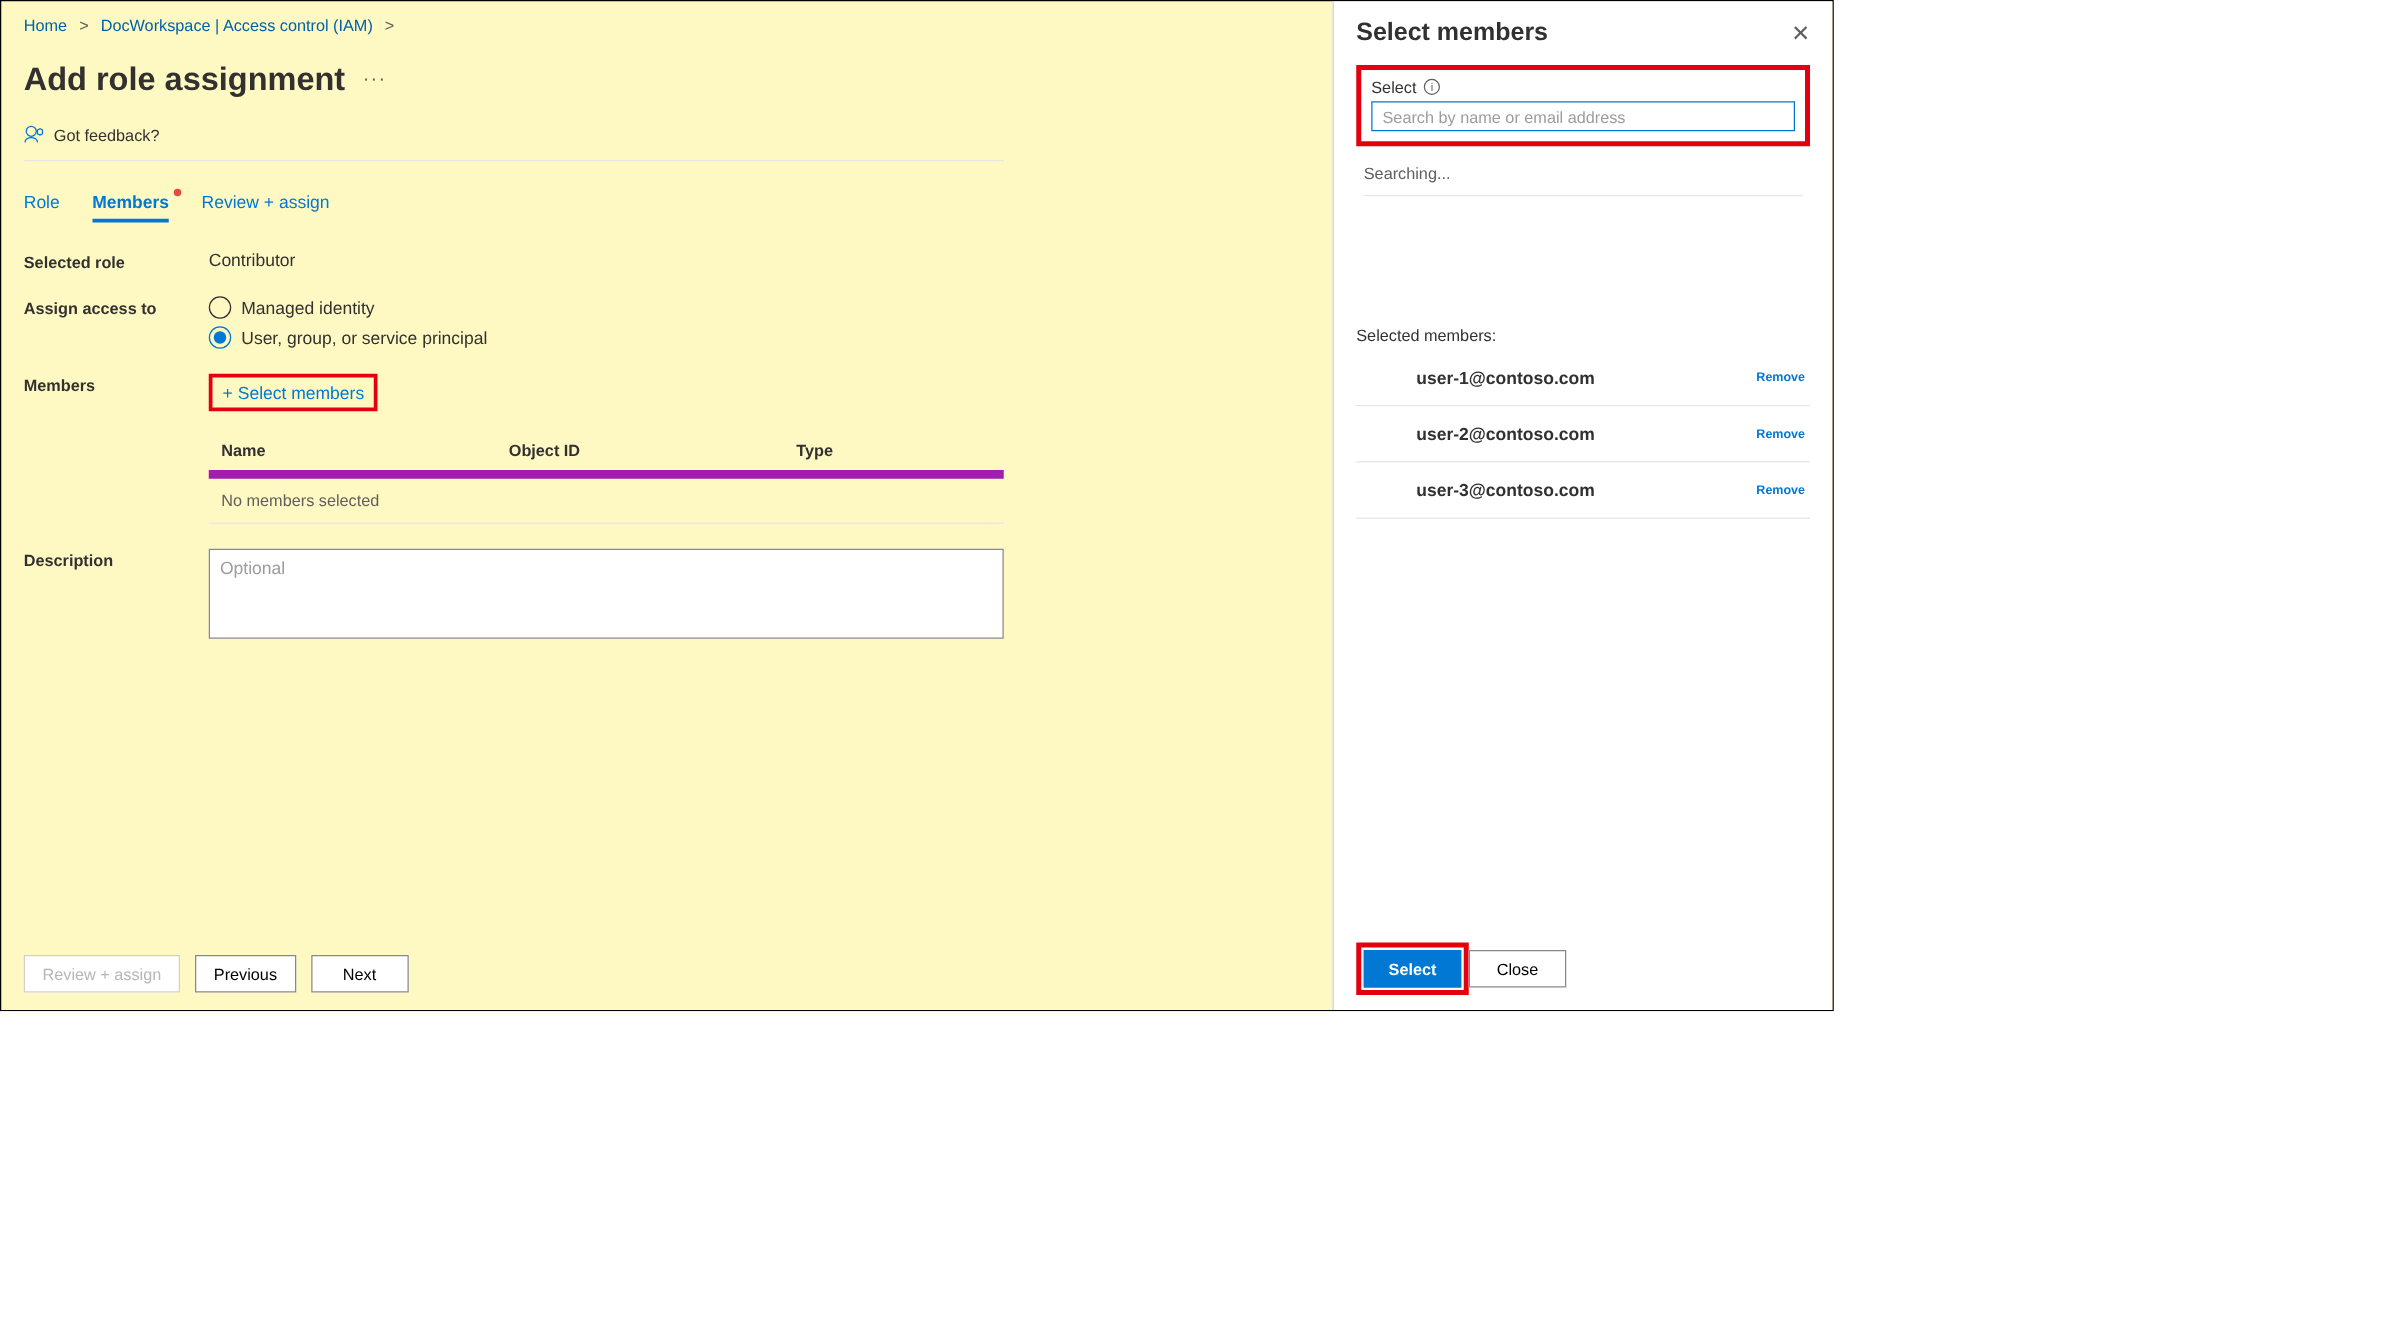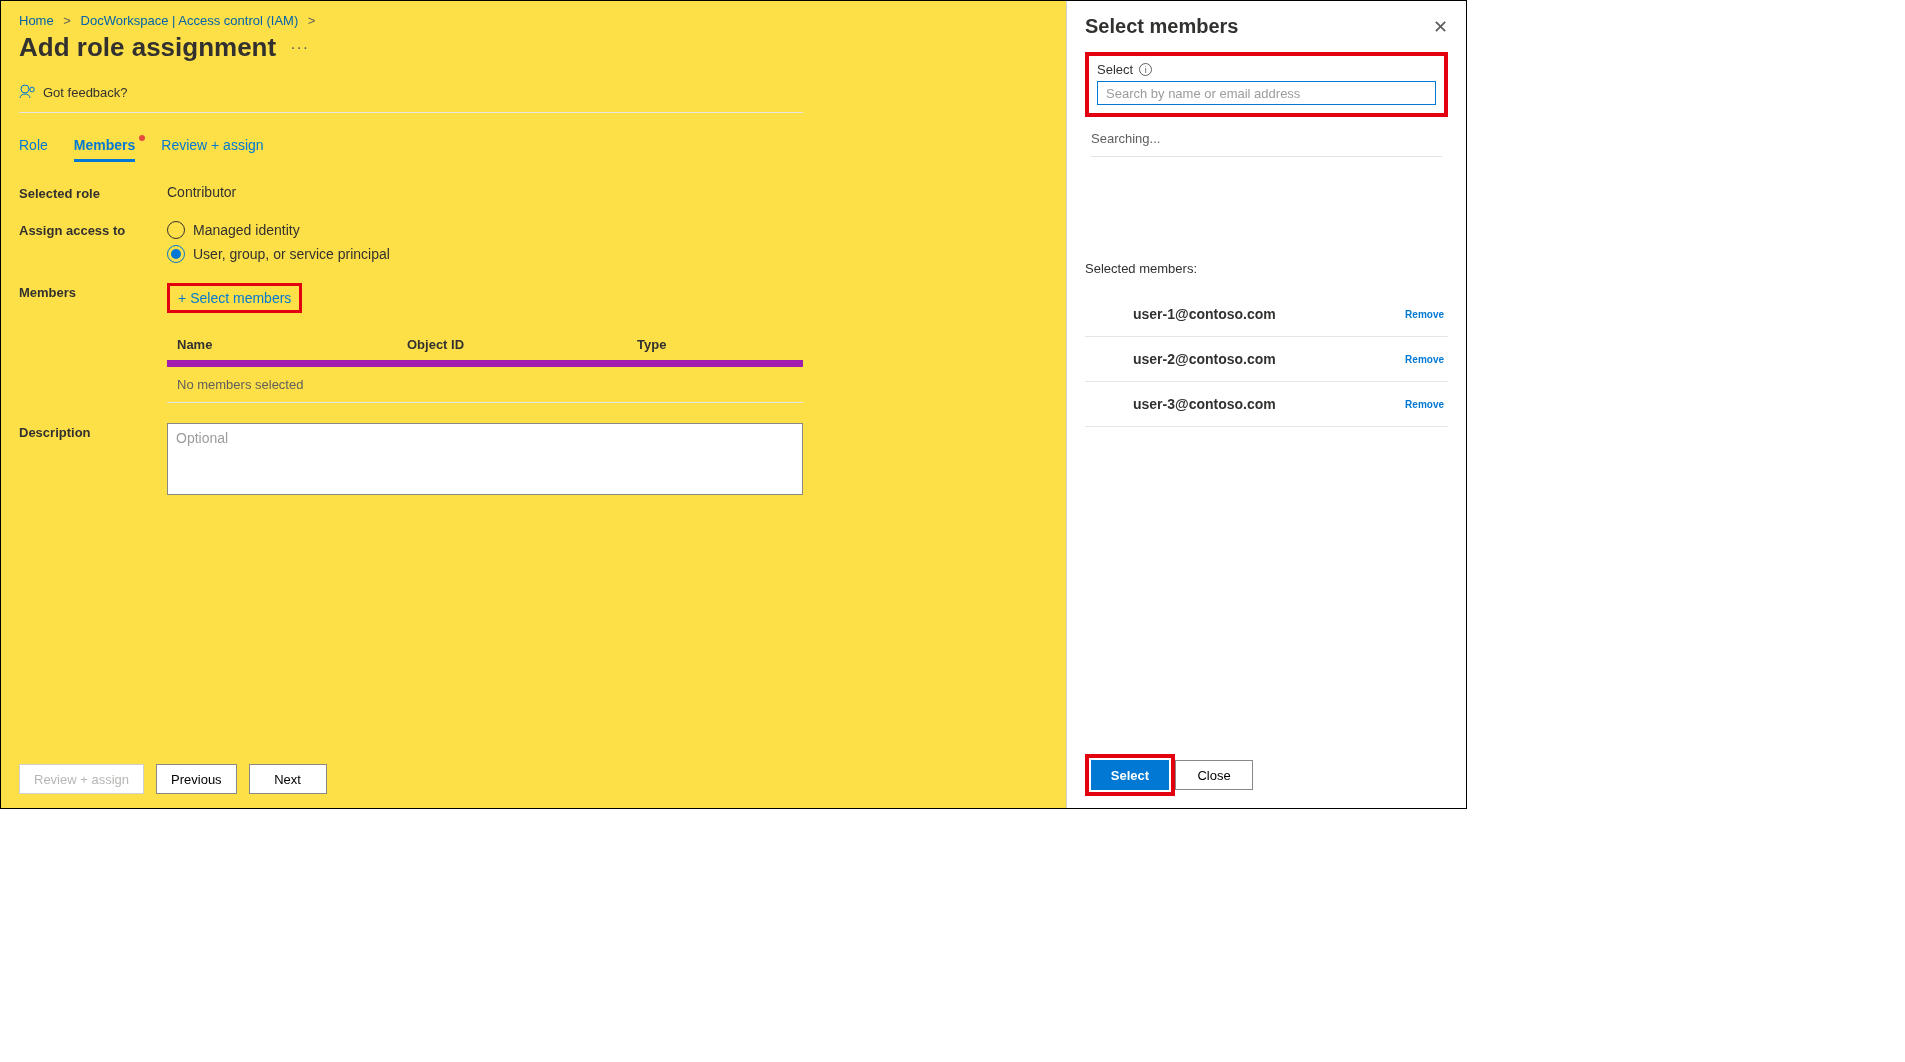--- a/index.html
+++ b/index.html
@@ -9,33 +9,33 @@
     font-size: 14px;
     color: #323130;
     background: #fff;
   }
   .app {
     position: relative;
     width: 1467px;
     height: 809px;
     border: 1px solid #000;
     overflow: hidden;
-    background: #fde047;
+    background: #fef9c3;
   }
   .main {
     position: absolute;
     left: 0; top: 0;
     width: 820px;
     height: 100%;
     padding: 10px 18px 0 18px;
   }
   .breadcrumbs { font-size: 13px; color: #605e5c; margin-top: 2px; }
   .breadcrumbs .crumb-link { color: #0061aa; cursor: pointer; }
   .breadcrumbs .sep { margin: 0 6px; color: #605e5c; }
-  .page-title-row { display: flex; align-items: center; gap: 14px; margin-top: 4px; }
+  .page-title-row { display: flex; align-items: center; gap: 14px; margin-top: 20px; }
   .page-title { font-size: 26px; font-weight: 600; color: #323130; }
   .ellipsis { color: #605e5c; font-size: 16px; cursor: pointer; letter-spacing: 1px; }
   .feedback-row {
     display: flex; align-items: center;
     gap: 8px; margin-top: 20px;
     padding-bottom: 10px;
     border-bottom: 1px solid #e5e5e5;
   }
   .feedback-icon { color: #0078d4; }
   .feedback-text { font-size: 13px; color: #323130; }
@@ -102,21 +102,21 @@
   .select-label-row { display:flex; align-items:center; gap:6px; font-size:13px; margin-bottom:4px; }
   .info-icon { width:13px; height:13px; border:1px solid #605e5c; border-radius:50%; display:inline-flex; align-items:center; justify-content:center; font-size:9px; color:#605e5c; }
   .search-input {
     width: 100%; border: 1px solid #0078d4;
     height: 24px; padding: 2px 8px;
     font-size: 13px;
   }
   .search-input::placeholder { color: #9e9c9a; }
   .searching { font-size:13px; color:#605e5c; margin: 14px 6px; padding-bottom: 10px; border-bottom: 1px solid #e5e5e5; }
   .spacer { flex: 1; }
-  .selected-title { font-size:13px; color:#323130; margin-top: 90px; margin-bottom: 16px; }
+  .selected-title { font-size:13px; color:#323130; margin-top: 90px; margin-bottom: 4px; }
   .member-item {
     display:flex; align-items:center; justify-content:space-between;
     padding: 14px 4px; border-bottom: 1px solid #e5e5e5;
     font-size: 14px;
     font-weight: bold;
   }
   .member-name { padding-left: 44px; }
   .remove-link { color:#0078d4; font-size:10px; cursor:pointer; }
   .panel-footer {
     padding: 12px 18px; display:flex; gap:0; align-items:center;

